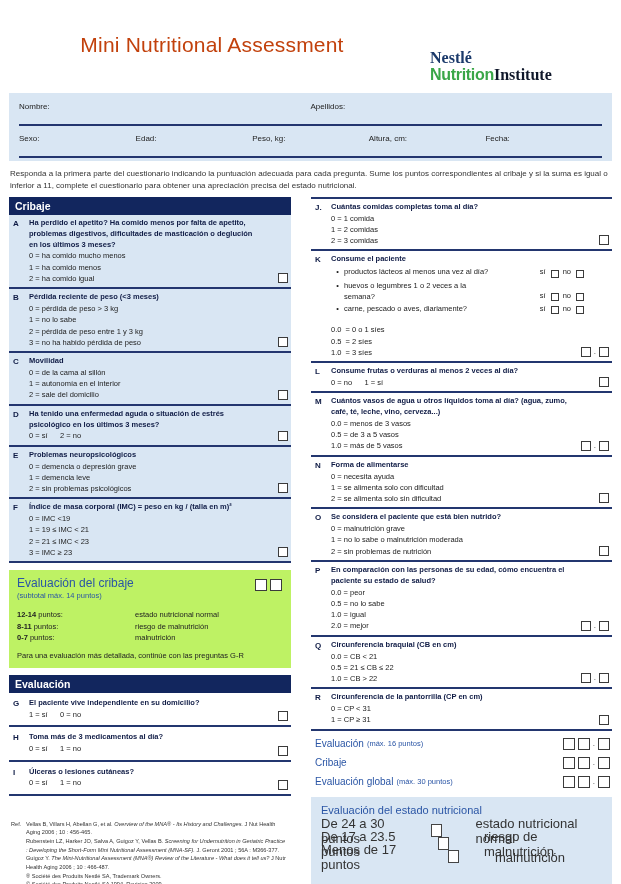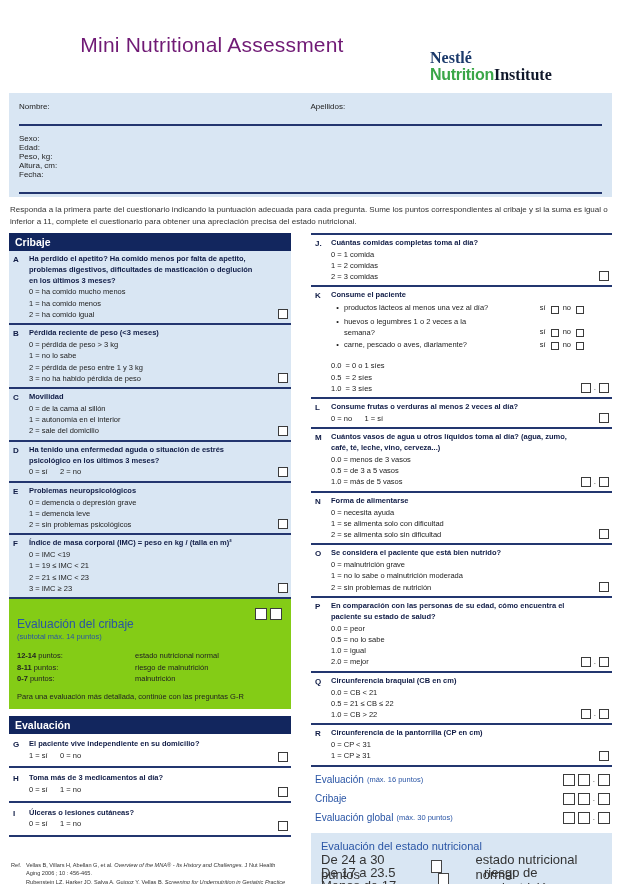--- a/index.html
+++ b/index.html
@@ -1,29 +1,29 @@
 <!DOCTYPE html>
 <html><head>
 <meta charset="utf-8">
 <style>
   html,body{margin:0;padding:0;background:#fff;}
   body{width:621px;height:884px;font-family:"Liberation Sans",sans-serif;color:#222;}
   .page{position:relative;width:621px;height:884px;overflow:hidden;background:#fff;}
   
   .hdr{position:relative;height:93px;}
-  .hdr-title{position:absolute;left:42px;top:33px;width:340px;text-align:center;color:#701a75;font-size:21px;letter-spacing:.2px;}
+  .hdr-title{position:absolute;left:42px;top:33px;width:340px;text-align:center;color:#c2410c;font-size:21px;letter-spacing:.2px;}
   .hdr-mna{position:absolute;left:42px;top:58px;width:340px;text-align:center;color:#16338f;font-weight:bold;font-size:25px;}
   .hdr-mna sup{font-size:12px;}
   .logo{position:absolute;left:430px;top:49px;font-family:"Liberation Serif",serif;font-weight:bold;color:#1b3a6b;font-size:16px;line-height:1.08;}
   .logo .nutrition{color:#3aa648;font-family:"Liberation Sans",sans-serif;font-weight:bold;letter-spacing:-.3px;text-align:right;}
   .logo .institute{font-family:"Liberation Serif",serif;color:#0f172a;}
   
   .pbar{margin:0 9px;background:#d9e6f3;padding:7px 10px 3px;}
   .prow{display:flex;border-bottom:2px solid #23366f;padding:2px 0 13px;font-size:8px;color:#222;}
-  .prow.second{padding-top:8px;flex-direction:column;}
+  .prow.second{padding-top:8px;}
   .pf{display:flex;}
   .f-apellidos{width:50%;}
   .f-nombre{flex:1;}
   .p5{width:20%;}
   .field-space{flex:1;min-height:8px;}
   .instr{margin:7px 10px 4px;font-size:8px;line-height:1.55;color:#333;}
   
   .cols{display:flex;margin:3px 9px 0;gap:20px;align-items:flex-start;}
   .colL{width:282px;flex:none;}
   .colR{flex:1;}
@@ -33,21 +33,21 @@
   .panelA .qsec + .qsec{border-top:2px solid #23366f;}
   .qletter{width:16px;flex:none;font-weight:bold;font-size:8px;color:#0f1b45;padding-top:1px;}
   .qbody{flex:1;padding-right:26px;}
   .qtitle{font-weight:bold;font-size:7.5px;color:#0f1b45;line-height:1.45;}
   .opt{font-size:7.5px;color:#222;line-height:1.5;white-space:pre-wrap;}
   .cbrow{position:absolute;right:3px;bottom:4px;display:flex;align-items:center;gap:3px;}
   .cb{width:10px;height:10px;border:1.5px solid #3b3b3b;background:#fff;display:inline-block;box-sizing:border-box;}
   .cb.small{width:8px;height:8px;}
   .dot{font-size:8px;color:#333;line-height:1;}
   
-  .evalpanel{position:relative;background:#84cc16;padding:18px 8px 7px;}
+  .evalpanel{position:relative;background:#bef264;margin-top:7px;padding:6px 8px 7px;}
   .ep-title{color:#2a55a5;font-size:12px;}
   .ep-sub{color:#2a55a5;font-size:7.5px;margin-top:1px;}
   .ep-boxes{position:absolute;top:9px;right:9px;display:flex;gap:3px;}
   .ep-boxes .cb{width:12px;height:12px;}
   .ep-rows{margin-top:9px;}
   .ep-row{display:flex;font-size:7.5px;line-height:1.55;}
   .ep-score-col{width:118px;}
   .ep-score{font-weight:bold;}
   .ep-note{font-size:7.5px;margin-top:6px;line-height:1.5;width:250px;}
   .bar2{margin-top:7px;}

